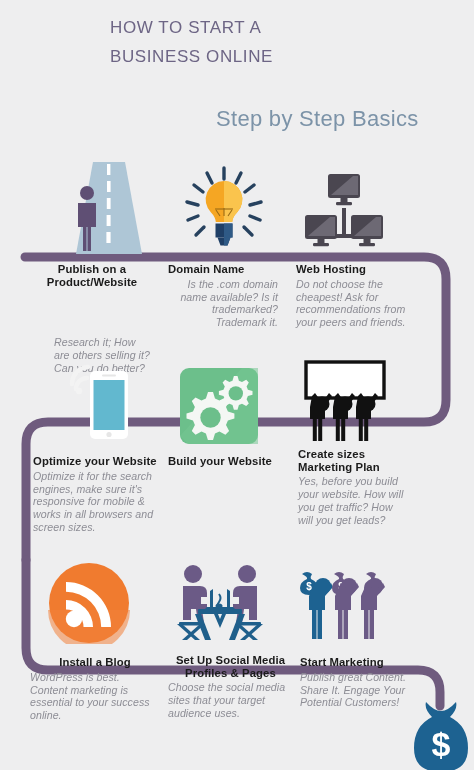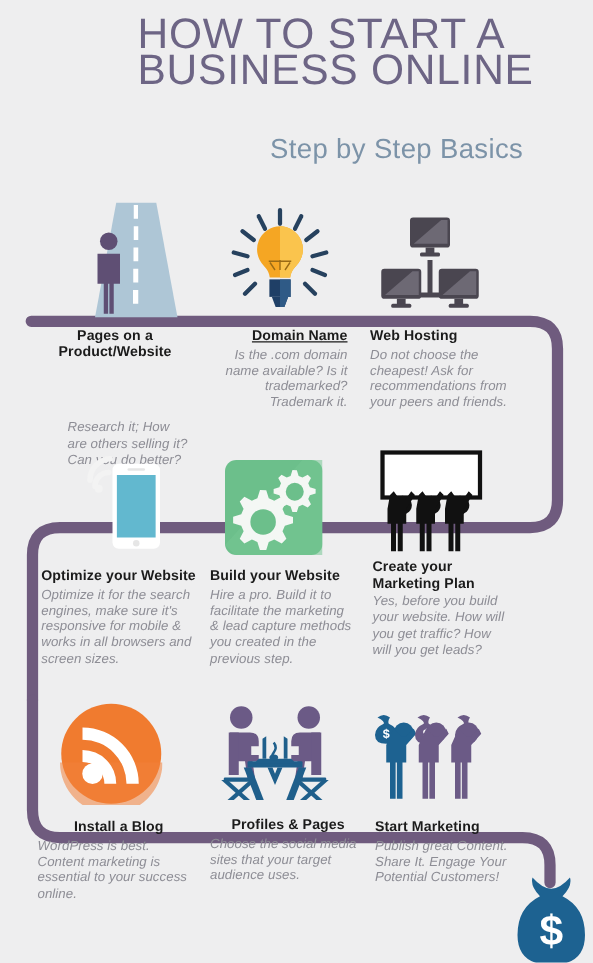--- a/index.html
+++ b/index.html
@@ -12,21 +12,21 @@
   .page {
     position: relative;
     width: 474px; height: 770px;
     background: #eeeeef;
   }
   
   .header { position: absolute; left: 0; top: 0; width: 474px; height: 150px; }
   .title {
     position: absolute; left: 110px; top: 13px;
     width: 350px;
-    font-size: 34px;
+    font-size: 17px;
     line-height: 29px;
     letter-spacing: 0.6px;
     color: #6d6585;
     font-weight: 400;
   }
   .subtitle {
     position: absolute; left: 216px; top: 106px;
     font-size: 22px;
     color: #7c93a8;
     letter-spacing: 0.3px;
@@ -133,28 +133,28 @@
     <g>
       <rect x="48" y="43" width="32" height="24" rx="2.5" fill="#4a4650"></rect>
       <path d="M 51 64 L 73 45 h 5 v 19 z" fill="#6d6974"></path>
       <rect x="60.5" y="67" width="7" height="5" fill="#4a4650"></rect>
       <rect x="56" y="71" width="16" height="3.2" rx="1.2" fill="#4a4650"></rect>
     </g>
   </svg>
 
   <div class="textcol center" style="left:32px; top:263px; width:120px;">
     <div class="heading">
-      <div>Pages on a</div>
+      <div>Publish on a</div>
       <div>Product/Website</div>
     </div>
     <div class="body" style="text-align:left; padding-left:22px;margin-top:48px;">Research it; How are others selling it? Can you do better?</div>
   </div>
 
   <div class="textcol" style="left:168px; top:263px; width:110px;">
-    <div class="heading" style="text-align:right;text-decoration:underline;">Domain Name</div>
+    <div class="heading" style="text-align:left;">Domain Name</div>
     <div class="body" style="padding-left:8px;text-align:right;">Is the .com domain name available? Is it trademarked? Trademark it.</div>
   </div>
 
   <div class="textcol" style="left:296px; top:263px; width:130px;">
     <div class="heading" style="padding-right:16px;">Web Hosting</div>
     <div class="body">Do not choose the cheapest! Ask for recommendations from your peers and friends.</div>
   </div>
 
   <svg class="icon-wrap" style="left:62px; top:358px;" width="80" height="86" viewBox="0 0 80 86">
     <g stroke="#f3f3f3" stroke-width="4.5" fill="none" stroke-linecap="round">
@@ -197,26 +197,25 @@
     </g>
   </svg>
 
   <div class="textcol" style="left:33px; top:455px; width:135px;">
     <div class="heading">Optimize your Website</div>
     <div class="body">Optimize it for the search engines, make sure it's  responsive for mobile &amp; works in all browsers and screen sizes.</div>
   </div>
 
   <div class="textcol" style="left:168px; top:455px; width:115px;">
     <div class="heading">Build your Website</div>
-    <div class="body">Hire a pro. Build it to facilitate the marketing &amp; lead capture methods you created in the previous step.</div>
   </div>
 
   <div class="textcol" style="left:298px; top:448px; width:110px;">
     <div class="heading">
-      <div>Create your</div>
+      <div>Create sizes</div>
       <div>Marketing Plan</div>
     </div>
     <div class="body">Yes, before you build your website. How will you get traffic? How will you get leads?</div>
   </div>
 
   <svg class="icon-wrap" style="left:48px; top:562px;" width="82" height="82" viewBox="0 0 82 82">
     <circle cx="41" cy="41" r="40" fill="#f07b2f"></circle>
     <path d="M 0 48 a 41 41 0 0 0 82 0 z" fill="#f2813a" opacity="0.55"></path>
     <g fill="#ffffff">
       <circle cx="26" cy="57" r="8.2"></circle>
@@ -285,20 +284,21 @@
     </g>
   </svg>
 
   <div class="textcol" style="left:30px; top:656px; width:130px;">
     <div class="heading" style="text-align:center;">Install a Blog</div>
     <div class="body">WordPress is best. Content marketing is essential to your success online.</div>
   </div>
 
   <div class="textcol" style="left:168px; top:654px; width:125px;">
     <div class="heading" style="text-align:center;">
+      <div>Set Up Social Media</div>
       <div>Profiles &amp; Pages</div>
     </div>
     <div class="body">Choose the social media sites that your target audience uses.</div>
   </div>
 
   <div class="textcol" style="left:300px; top:656px; width:118px;">
     <div class="heading">Start Marketing</div>
     <div class="body">Publish great Content. Share It. Engage Your Potential Customers!</div>
   </div>
 

